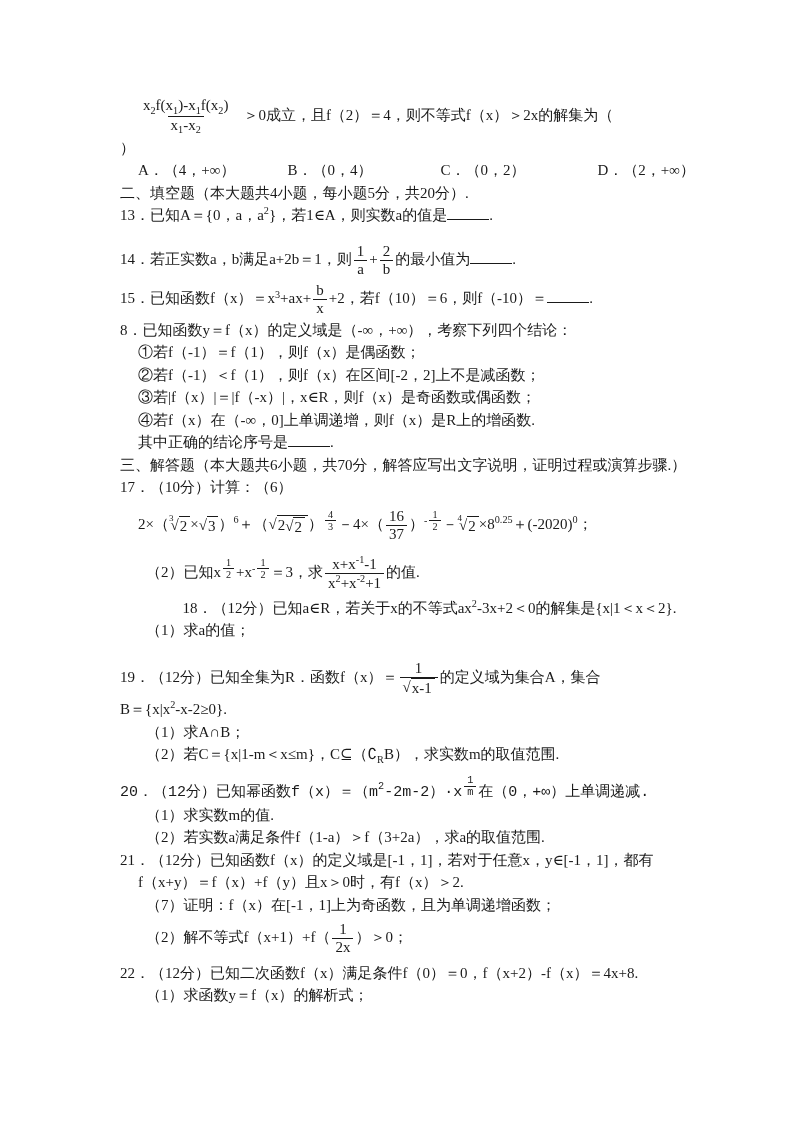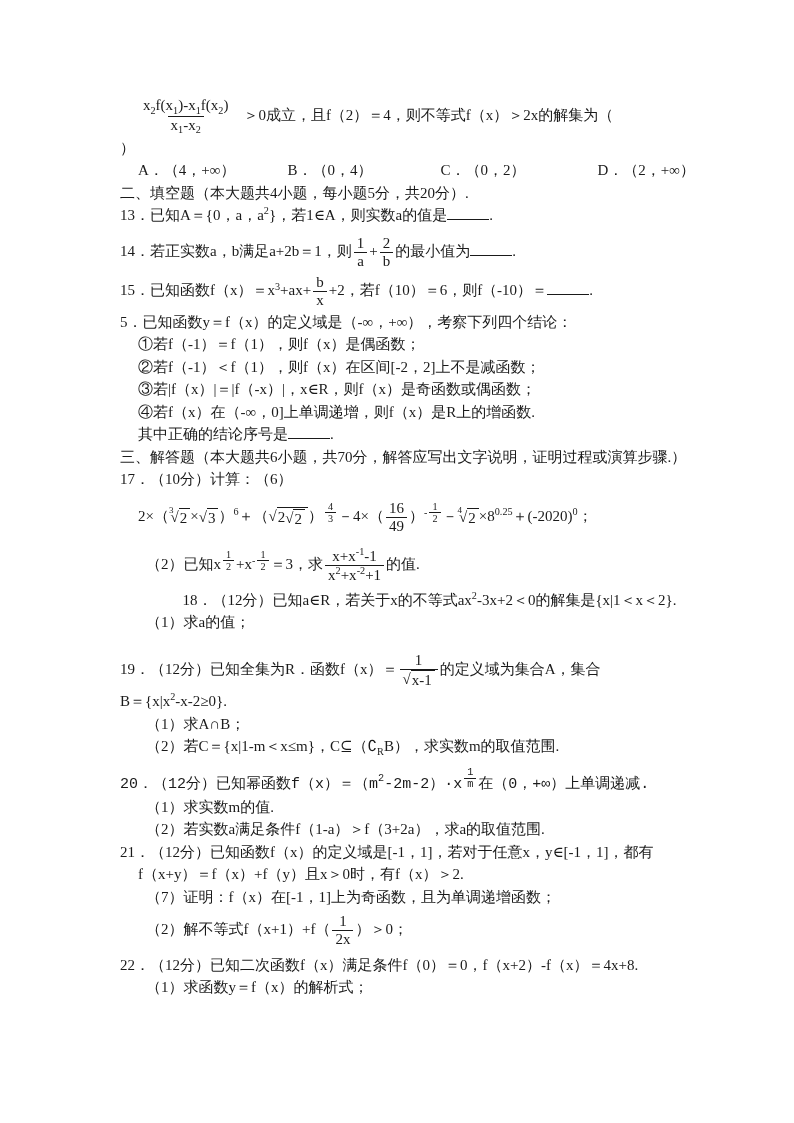--- a/index.html
+++ b/index.html
@@ -51,32 +51,32 @@
 <div class="page">
   <div id="doc">
       <div class="line ind1" style="margin-top: 8px;"><span class="frac">
           <span class="fn">x<span class="sub">2</span>f(x<span class="sub">1</span>)-x<span class="sub">1</span>f(x<span class="sub">2</span>)</span>
           <span class="fd">x<span class="sub">1</span>-x<span class="sub">2</span></span>
         </span><span class="sp" style="width: 10px;"></span>＞0成立，且f（2）＝4，则不等式f（x）＞2x的解集为（</div>
       <div class="line ind0">）</div>
       <div class="line ind1">A．（4，+∞）<span class="sp" style="width: 52px;"></span>B．（0，4）<span class="sp" style="width: 68px;"></span>C．（0，2）<span class="sp" style="width: 72px;"></span>D．（2，+∞）</div>
       <div class="line ind0">二、填空题（本大题共4小题，每小题5分，共20分）.</div>
       <div class="line ind0">13．已知A＝{0，a，a<span class="sup">2</span>}，若1∈A，则实数a的值是<span class="blank" style="width: 42px;"></span>.</div>
-      <div class="line ind0" style="margin-top: 7px;">14．若正实数a，b满足a+2b＝1，则<span class="frac">
+      <div class="line ind0" style="margin-top: 15px;">14．若正实数a，b满足a+2b＝1，则<span class="frac">
           <span class="fn">1</span>
           <span class="fd">a</span>
         </span>+<span class="frac">
           <span class="fn">2</span>
           <span class="fd">b</span>
         </span>的最小值为<span class="blank" style="width: 42px;"></span>.</div>
       <div class="line ind0" style="margin-top: 2px;">15．已知函数f（x）＝x<span class="sup">3</span>+ax+<span class="frac">
           <span class="fn">b</span>
           <span class="fd">x</span>
         </span>+2，若f（10）＝6，则f（-10）＝<span class="blank" style="width: 42px;"></span>.</div>
-      <div class="line ind0">5．已知函数y＝f（x）的定义域是（-∞，+∞），考察下列四个结论：</div>
+      <div class="line ind0">8．已知函数y＝f（x）的定义域是（-∞，+∞），考察下列四个结论：</div>
       <div class="line ind1">①若f（-1）＝f（1），则f（x）是偶函数；</div>
       <div class="line ind1">②若f（-1）＜f（1），则f（x）在区间[-2，2]上不是减函数；</div>
       <div class="line ind1">③若|f（x）|＝|f（-x）|，x∈R，则f（x）是奇函数或偶函数；</div>
       <div class="line ind1">④若f（x）在（-∞，0]上单调递增，则f（x）是R上的增函数.</div>
       <div class="line ind1">其中正确的结论序号是<span class="blank" style="width: 42px;"></span>.</div>
       <div class="line ind0">三、解答题（本大题共6小题，共70分，解答应写出文字说明，证明过程或演算步骤.）</div>
       <div class="line ind0">17．（10分）计算：（6）</div>
       <div class="line ind1" style="margin-top: 8px;">2×（<span class="sqrt">
           <span class="ridx">3</span>
           <span class="rsym">√</span>
@@ -88,21 +88,21 @@
           <span class="rsym">√</span>
           <span class="rbody">2<span class="sqrt">
               <span class="rsym">√</span>
               <span class="rbody">2</span>
             </span></span>
         </span>）<span class="sup"><span class="frac">
             <span class="fn">4</span>
             <span class="fd">3</span>
           </span></span>－4×（<span class="frac">
           <span class="fn">16</span>
-          <span class="fd">49</span>
+          <span class="fd">37</span>
         </span>）<span class="sup">-<span class="frac">
             <span class="fn">1</span>
             <span class="fd">2</span>
           </span></span>－<span class="sqrt">
           <span class="ridx">4</span>
           <span class="rsym">√</span>
           <span class="rbody">2</span>
         </span>×8<span class="sup">0.25</span>＋(-2020)<span class="sup">0</span>；</div>
       <div class="line ind2" style="margin-top: 10px;">（2）已知x<span class="sup"><span class="frac">
             <span class="fn">1</span>

